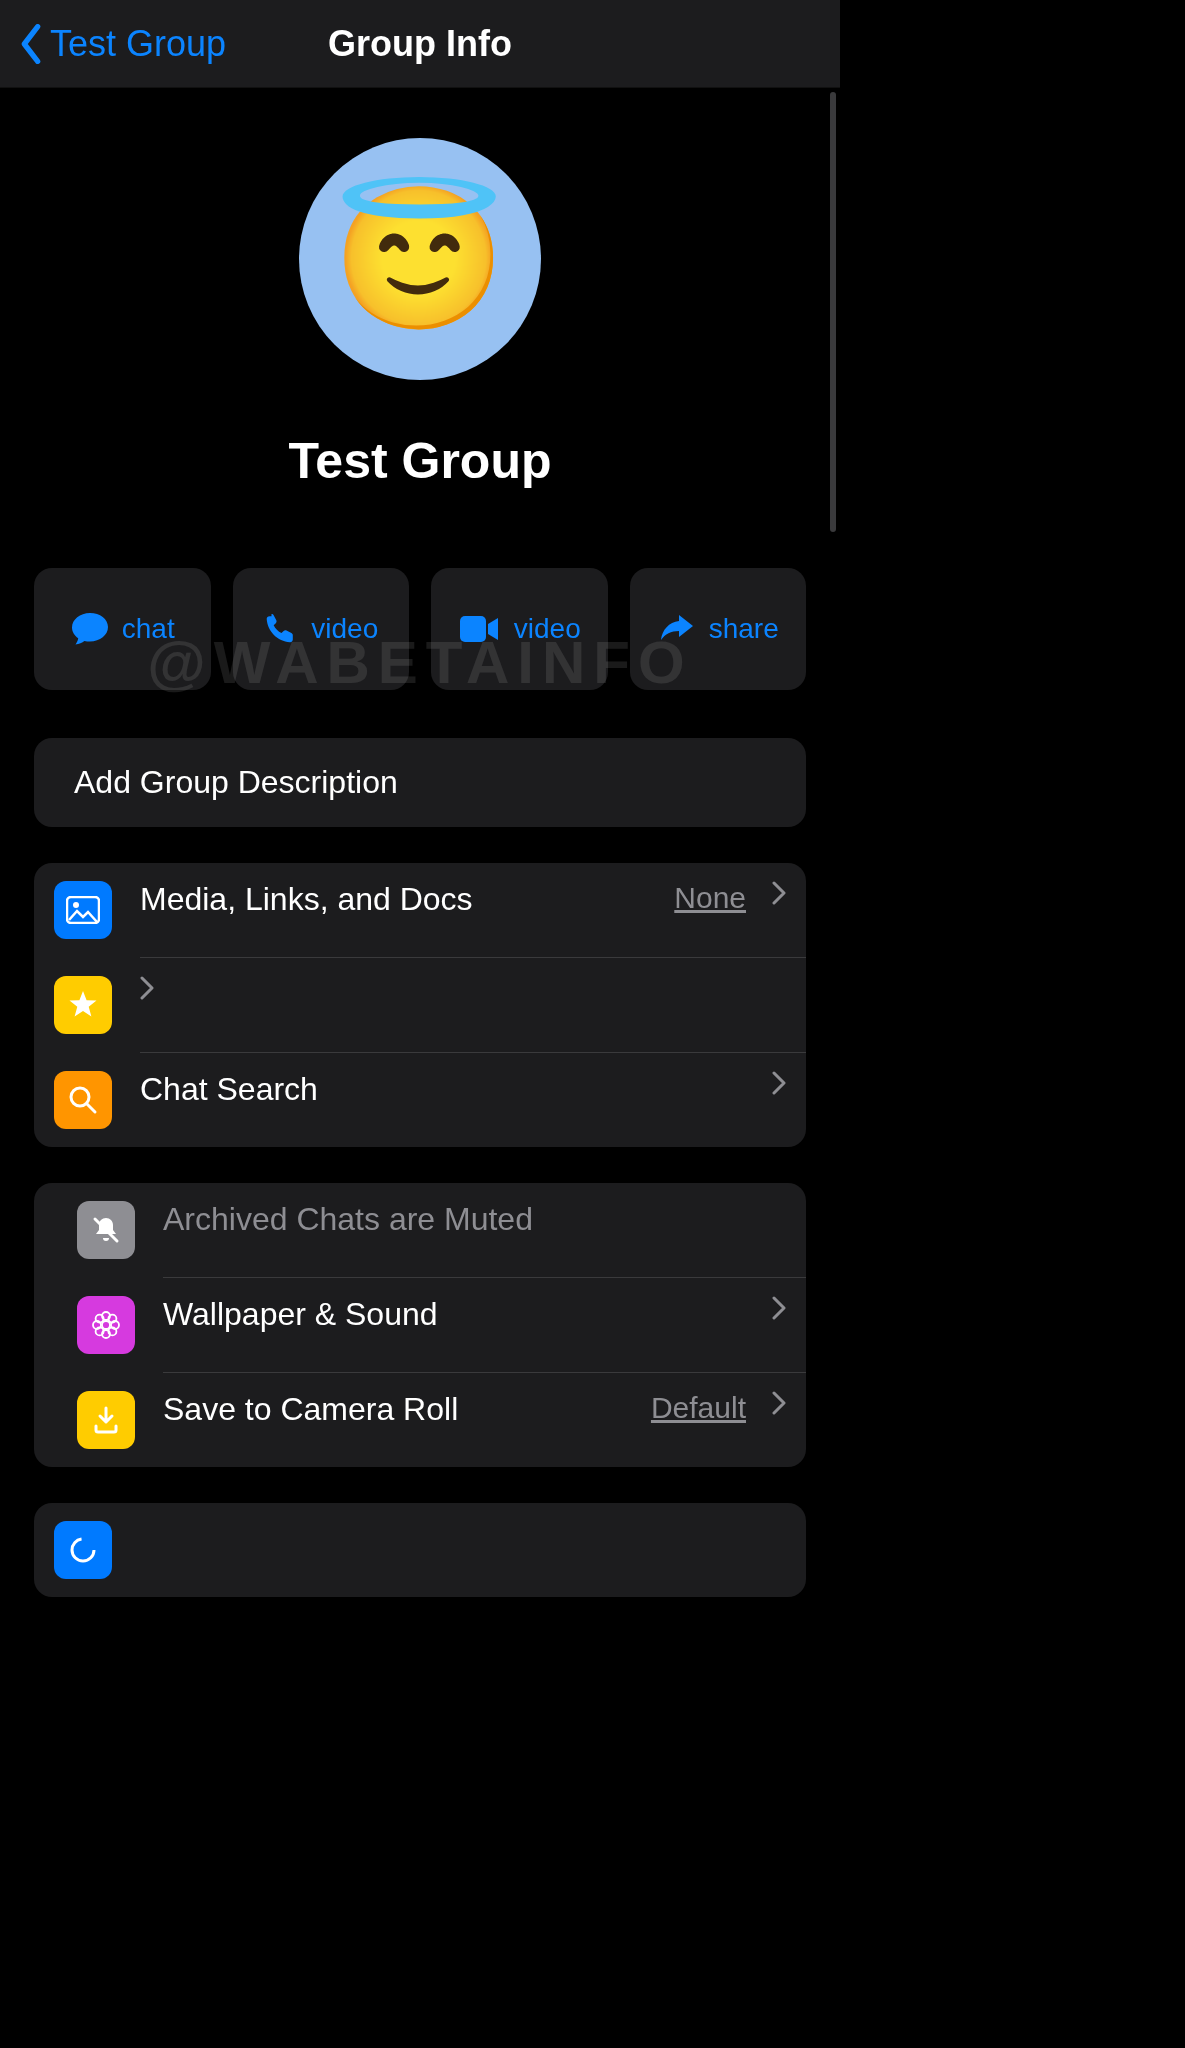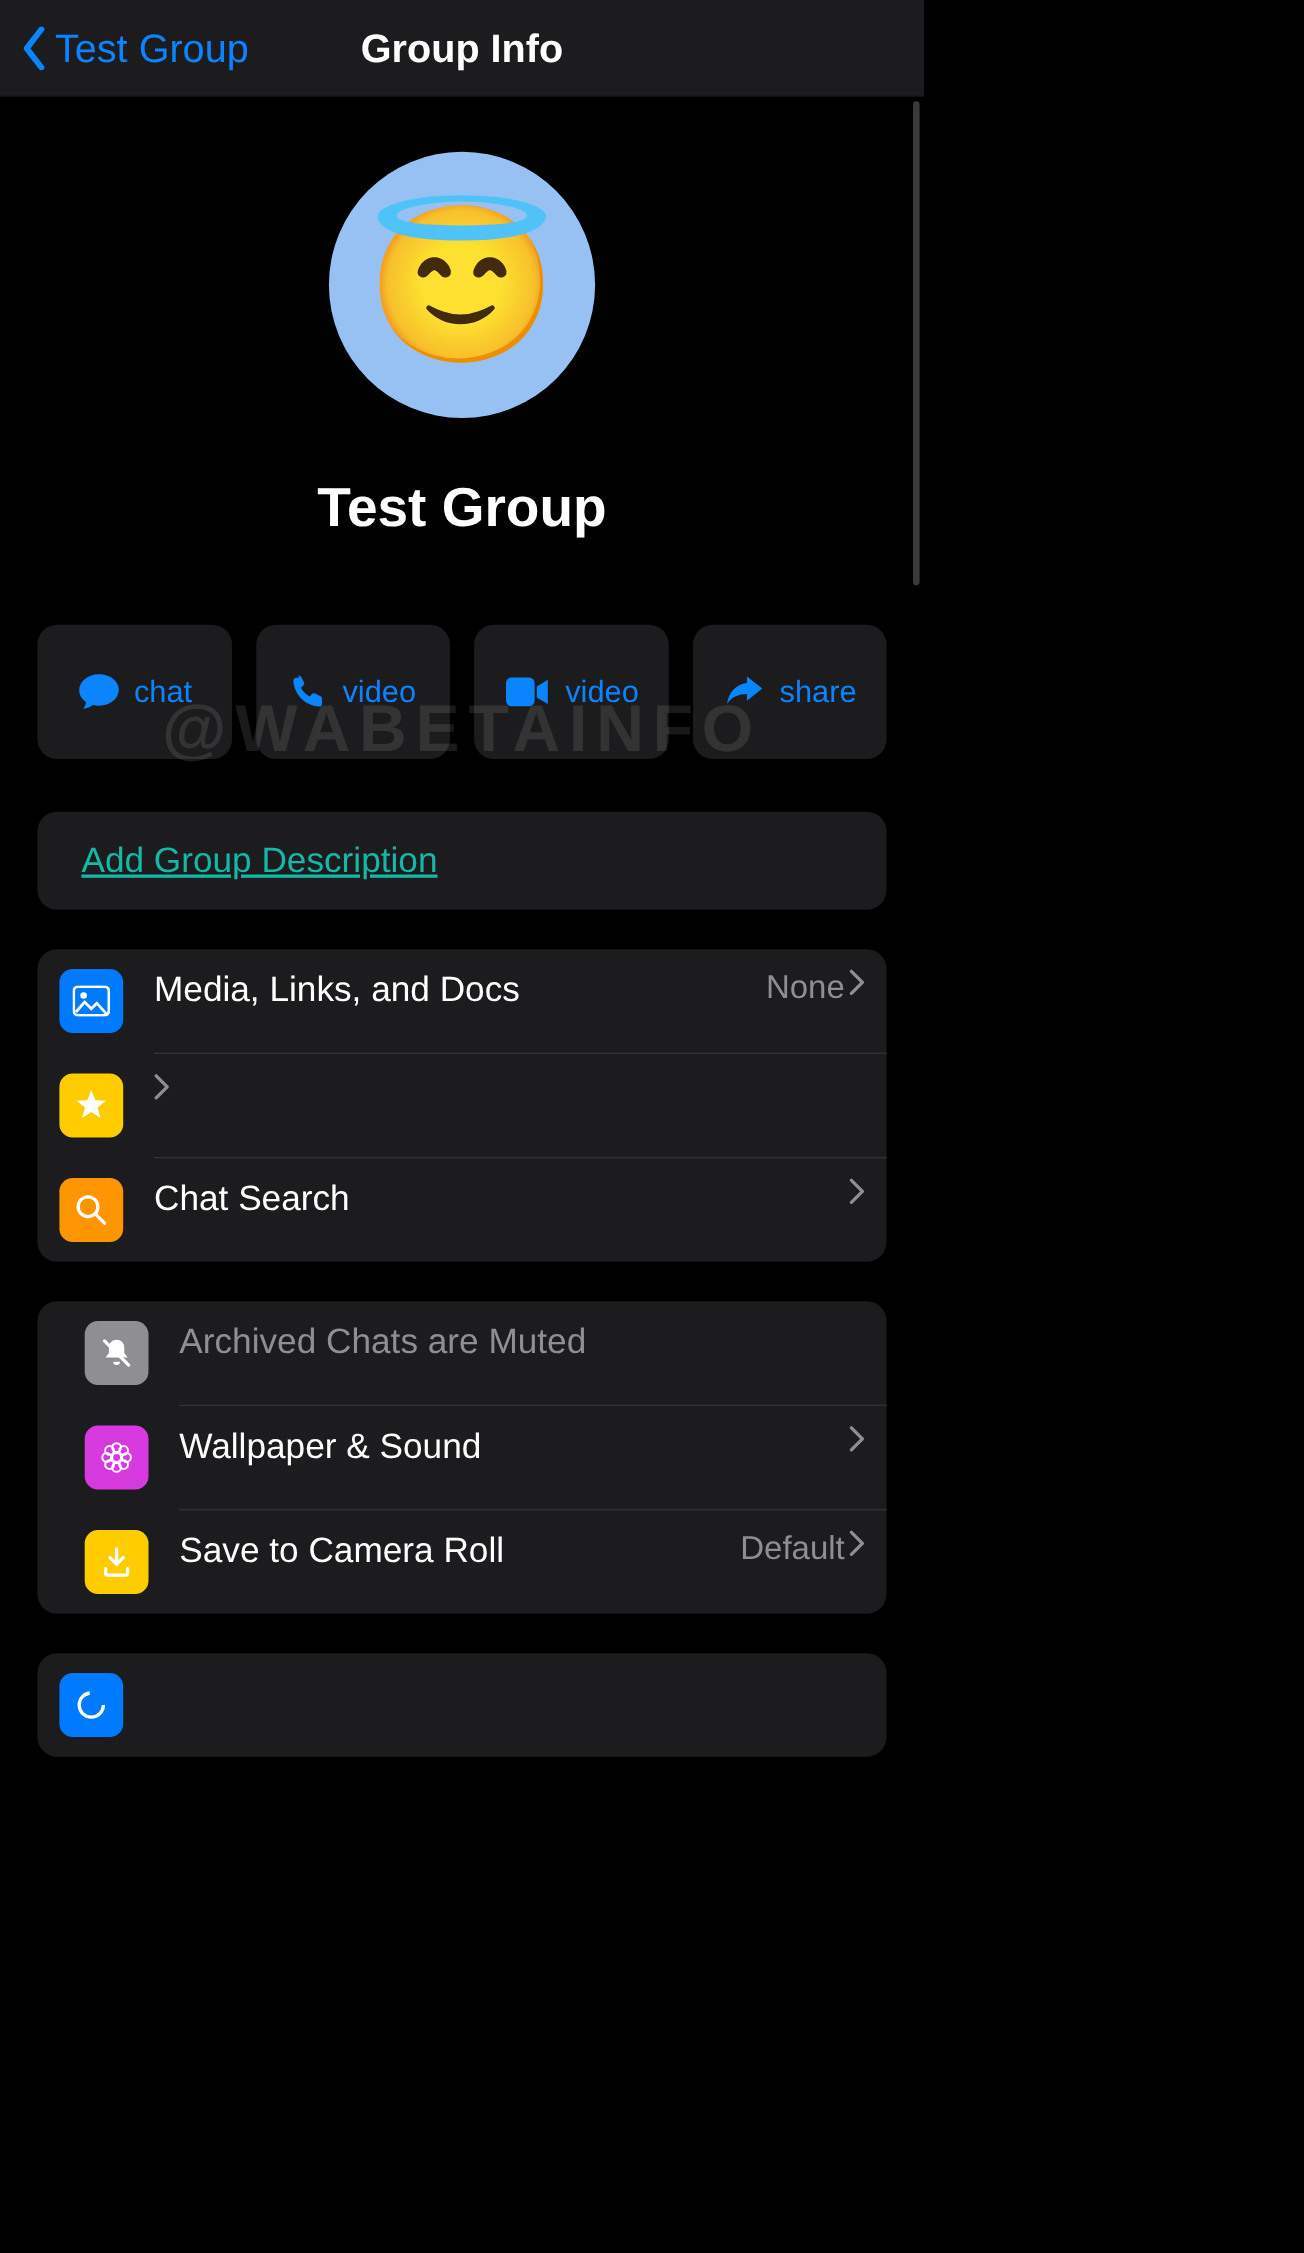--- a/index.html
+++ b/index.html
@@ -13,25 +13,25 @@
   .scrollbar { position: absolute; right: 4px; top: 4px; width: 6px; height: 440px; background: #3a3a3c; border-radius: 3px; }
   .avatar-wrap { display: flex; flex-direction: column; align-items: center; padding-top: 50px; }
   .avatar { width: 242px; height: 242px; border-radius: 50%; background: #97c1f2; display: flex; align-items: center; justify-content: center; font-size: 140px; }
   .group-name { font-size: 50px; font-weight: 700; margin-top: 52px; }
   .actions { display: flex; gap: 22px; margin-top: 78px; }
   .action { flex: 1; background: #1c1c1e; border-radius: 18px; height: 122px; display: flex; flex-direction: row; align-items: center; justify-content: center; gap: 12px; color: #0b84ff; cursor: pointer; }
   .action .icon { font-size: 38px; height: 38px; display: flex; align-items: center; justify-content: center; }
   .action .label { font-size: 28px; }
   .watermark { position: absolute; top: 540px; left: 0; right: 0; text-align: center; font-size: 60px; font-weight: 800; letter-spacing: 8px; color: rgba(255,255,255,0.10); pointer-events: none; z-index: 1; }
   .card { background: #1c1c1e; border-radius: 18px; margin-top: 48px; }
-  .desc { padding: 26px 40px; color: #14b8a6; font-size: 32px; cursor: pointer; text-decoration: underline; }
+  .desc { padding: 26px 40px; color: #ffffff; font-size: 32px; cursor: pointer; }
   .row { display: flex; align-items: flex-start; padding: 18px 20px 18px 20px; min-height: 88px; position: relative; cursor: pointer; }
   .row-icon { width: 58px; height: 58px; border-radius: 12px; display: flex; align-items: center; justify-content: center; margin-right: 28px; flex-shrink: 0; color: #fff; }
   .row-title { font-size: 32px; color: #fff; flex: 1; }
-  .row-value { font-size: 30px; color: #8e8e93; margin-right: 4px; }
+  .row-value { font-size: 30px; color: #8e8e93; margin-right: 26px; text-decoration: underline; }
   .chev { color: #8e8e93; }
   .divider { height: 1px; background: #3a3a3c; margin-left: 106px; }
   .row.muted .row-title { color: #8e8e93; }
   
   .bg-blue { background: #007aff; }
   .bg-yellow { background: #ffcc00; }
   .bg-orange { background: #ff9500; }
   .bg-gray { background: #8e8e93; }
   .bg-magenta { background: #d63adf; }
   .bg-ylw2 { background: #ffcc00; }

